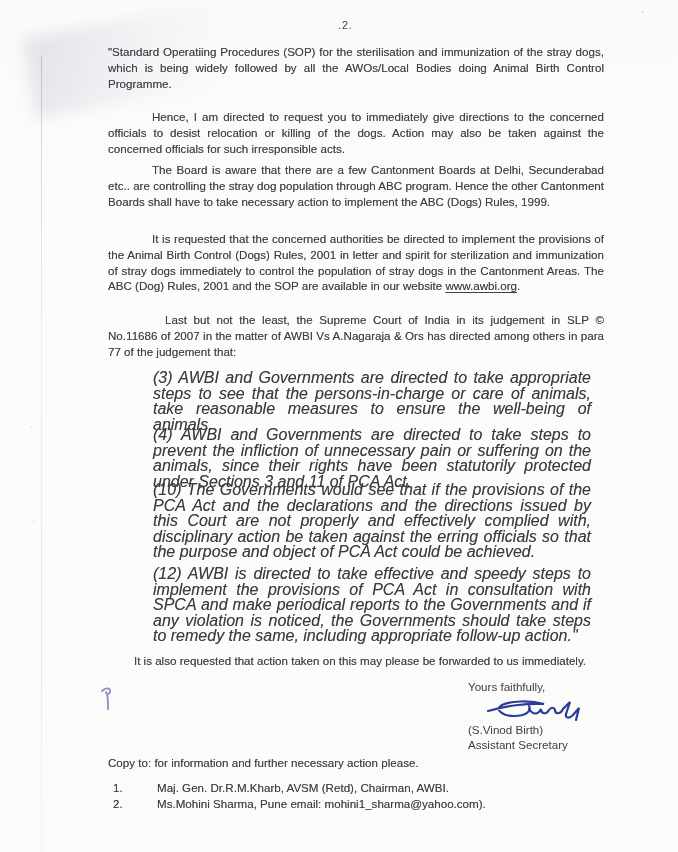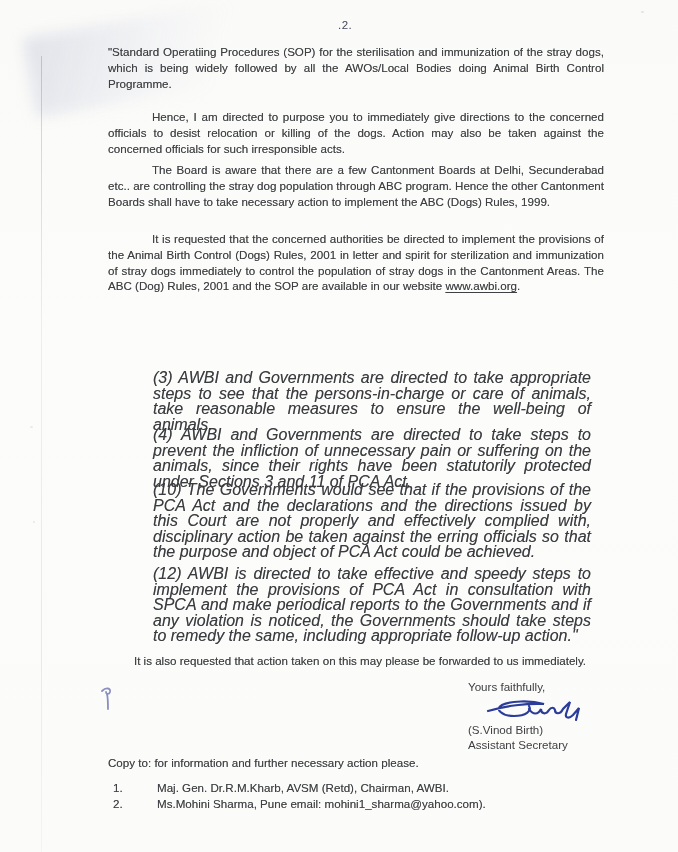--- a/index.html
+++ b/index.html
@@ -72,25 +72,26 @@
   <div class="smudge-topleft"></div>
   <div class="scan-edge-line"></div>
   <div class="speck" style="left:641px;top:11px;width:3px;height:2px;opacity:.5"></div>
   <div class="speck" style="left:33px;top:521px;width:2px;height:2px;opacity:.45"></div>
   <div class="speck" style="left:185px;top:450px;width:2px;height:2px;opacity:.4"></div>
   <div class="speck" style="left:30px;top:426px;width:3px;height:2px;opacity:.4"></div>
 
   <div class="page-number">.2.</div>
 
   <p class="para" style="top:44px;">"Standard Operatiing Procedures (SOP) for the sterilisation and immunization of the stray dogs, which is being widely followed by all the AWOs/Local Bodies doing Animal Birth Control Programme.</p>
-  <p class="para indent" style="top:109px;">Hence, I am directed to purpose you to immediately give directions to the concerned officials to desist relocation or killing of the dogs. Action may also be taken against the concerned officials for such irresponsible acts.</p>
+  <p class="para indent" style="top:109px;">Hence, I am directed to request you to immediately give directions to the concerned officials to desist relocation or killing of the dogs. Action may also be taken against the concerned officials for such irresponsible acts.</p>
   <p class="para indent" style="top:162px;">The Board is aware that there are a few Cantonment Boards at Delhi, Secunderabad etc.. are controlling the stray dog population through ABC program. Hence the other Cantonment Boards shall have to take necessary action to implement the ABC (Dogs) Rules, 1999.</p>
 
   <p class="para indent" style="top:231px;"><span>It is requested that the concerned authorities be directed to implement the provisions of the Animal Birth Control (Dogs) Rules, 2001 in letter and spirit for sterilization and immunization of stray dogs immediately to control the population of stray dogs in the Cantonment Areas. The ABC (Dog) Rules, 2001 and the SOP are available in our website </span><span class="url">www.awbi.org</span><span>.</span></p>
 
+  <p class="para indent-lg" style="top:312px;">Last but not the least, the Supreme Court of India in its judgement in SLP © No.11686 of 2007 in the matter of AWBI Vs A.Nagaraja &amp; Ors has directed among others in para 77 of the judgement that:</p>
 
   <p class="quote" style="top:370px;">(3) AWBI and Governments are directed to take appropriate steps to see that the persons-in-charge or care of animals, take reasonable measures to ensure the well-being of animals.</p>
   <p class="quote" style="top:427px;">(4) AWBI and Governments are directed to take steps to prevent the infliction of unnecessary pain or suffering on the animals, since their rights have been statutorily protected under Sections 3 and 11 of PCA Act.</p>
   <p class="quote" style="top:482px;">(10) The Governments would see that if the provisions of the PCA Act and the declarations and the directions issued by this Court are not properly and effectively complied with, disciplinary action be taken against the erring officials so that the purpose and object of PCA Act could be achieved.</p>
   <p class="quote" style="top:566px;">(12) AWBI is directed to take effective and speedy steps to implement the provisions of PCA Act in consultation with SPCA and make periodical reports to the Governments and if any violation is noticed, the Governments should take steps to remedy the same, including appropriate follow-up action."</p>
 
   <p class="para" style="top:653px;left:112px;text-align:center;">It is also requested that action taken on this may please be forwarded to us immediately.</p>
 
   <svg class="pen-tick" width="18" height="32" viewBox="0 0 18 32">
     <path d="M4 7 C 8 3, 13 4, 12 8 C 11 11, 8 10, 8 8 M9 10 C 10 14, 10 19, 10 25" fill="none" stroke-width="1.8" stroke-linecap="round" stroke="#8a8ec2"></path>

